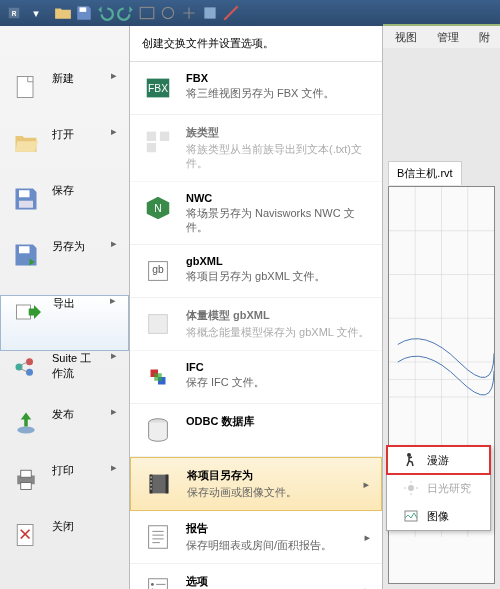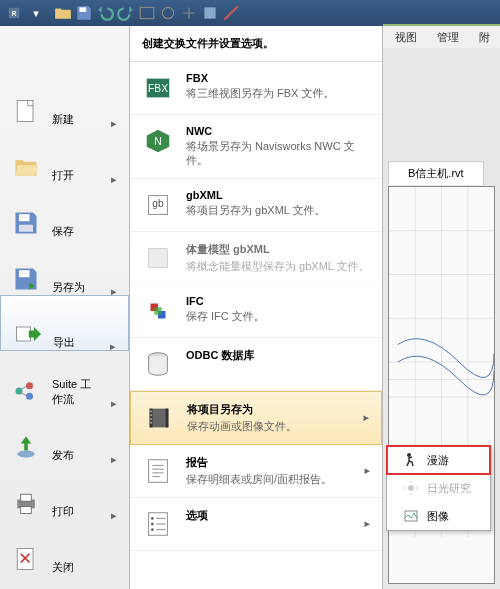--- a/index.html
+++ b/index.html
@@ -4,40 +4,40 @@
 <style>
 *{margin:0;padding:0;box-sizing:border-box;font-family:"Microsoft YaHei","Segoe UI",sans-serif;font-size:11px}
 body{width:500px;height:589px;overflow:hidden;background:#fff;position:relative}
 .titlebar{height:26px;background:linear-gradient(#3a5f8a,#2d4a6e);display:flex;align-items:center;padding:0 4px;gap:2px}
 .tb-btn{width:20px;height:20px;display:flex;align-items:center;justify-content:center;color:#fff;cursor:pointer}
 .tb-icon{width:14px;height:14px;fill:#cde}
 .qat{display:flex;align-items:center;gap:3px;padding:0 6px}
 .qat-btn{width:18px;height:18px;display:flex;align-items:center;justify-content:center}
 .workspace{display:flex;height:563px}
 .app-menu{width:130px;background:linear-gradient(#f5f5f5,#ececec);border-right:1px solid #bbb;display:flex;flex-direction:column;padding-top:45px}
-.menu-item{height:56px;display:flex;align-items:flex-end;padding:0 10px;gap:10px;cursor:pointer;position:relative}
+.menu-item{height:56px;display:flex;align-items:flex-start;padding:0 10px;gap:10px;cursor:pointer;position:relative}
 .menu-item.active{background:linear-gradient(#fff,#e8f0f8);border:1px solid #a0b8d0}
 .mi-icon{width:32px;height:32px;display:flex;align-items:center;justify-content:center;flex-shrink:0}
 .mi-icon svg{width:28px;height:28px}
 .mi-label{flex:1;text-align:left}
 .mi-arrow{width:8px;height:8px;display:flex;align-items:center;color:#666}
 .submenu{width:253px;background:#fff;border-right:1px solid #bbb;display:flex;flex-direction:column}
-.submenu-header{padding:10px 12px;font-weight:bold;border-bottom:1px solid #ddd}
+.submenu-header{padding:10px 12px;font-weight:normal;border-bottom:1px solid #ddd}
 .sub-item{display:flex;align-items:flex-start;padding:10px 12px;gap:12px;cursor:pointer;border-bottom:1px solid #f0f0f0}
 .sub-item.hover{background:linear-gradient(#fdf3d9,#fce8b8);border:1px solid #e5c365}
 .sub-item.disabled{opacity:.55}
 .si-icon{width:32px;height:32px;flex-shrink:0;display:flex;align-items:center;justify-content:center}
 .si-icon svg{width:30px;height:30px}
 .si-text{flex:1}
 .si-title{font-weight:bold;margin-bottom:2px}
 .si-desc{color:#666;line-height:1.3}
 .si-arrow{align-self:center;color:#666}
 .canvas-area{flex:1;position:relative;background:#e8e8e8;overflow:hidden}
 .ribbon-tabs{position:absolute;top:0;right:0;height:22px;display:flex;gap:20px;padding:4px 10px;color:#333;background:#f0f0f0;width:100%;justify-content:flex-end}
-.filename-tab{position:absolute;top:135px;left:5px;padding:4px 19px;background:#fff;border:1px solid #ccc;border-bottom:none}
+.filename-tab{position:absolute;top:135px;left:5px;padding:4px 8px;background:#fff;border:1px solid #ccc;border-bottom:none}
 .drawing{position:absolute;top:160px;left:5px;right:5px;bottom:5px;border:1px solid #888;background:#fafafa}
 .grid{position:absolute;inset:0}
 .grid line{stroke:#ccc;stroke-width:.5}
 .flyout{position:absolute;top:445px;left:386px;width:105px;background:#fff;border:1px solid #aaa;box-shadow:2px 2px 4px rgba(0,0,0,.2)}
 .flyout-item{display:flex;align-items:center;padding:6px 16px;gap:8px;cursor:pointer}
 .flyout-item.hl{outline:2px solid #d33;outline-offset:-1px}
 .flyout-item.disabled{color:#aaa}
 .fi-icon{width:16px;height:16px;display:flex;align-items:center;justify-content:center}
 .green-bar{position:absolute;top:24px;left:383px;right:0;height:40px;background:linear-gradient(#9ab876,#7fa055)}
 </style>
@@ -208,20 +208,33 @@
     <div class="sub-item">
         <div class="si-icon">
           <svg viewBox="0 0 32 32">
             <rect x="4" y="6" width="24" height="20" fill="#2a7a5a"></rect>
             <text x="16" y="20" text-anchor="middle" fill="#fff" font-size="8">FBX</text>
           </svg>
         </div>
         <div class="si-text">
           <div class="si-title">FBX</div>
           <div class="si-desc">将三维视图另存为 FBX 文件。</div>
+        </div>
+      </div>
+    <div class="sub-item disabled">
+        <div class="si-icon">
+          <svg viewBox="0 0 32 32">
+            <rect x="4" y="6" width="10" height="10" fill="#ccc"></rect>
+            <rect x="18" y="6" width="10" height="10" fill="#ccc"></rect>
+            <rect x="4" y="18" width="10" height="10" fill="#ccc"></rect>
+          </svg>
+        </div>
+        <div class="si-text">
+          <div class="si-title">族类型</div>
+          <div class="si-desc">将族类型从当前族导出到文本(.txt)文件。</div>
         </div>
       </div>
     <div class="sub-item">
         <div class="si-icon">
           <svg viewBox="0 0 32 32">
             <path fill="#3a8a4a" d="M16 4l12 6v12l-12 6-12-6V10z"></path>
             <text x="16" y="20" text-anchor="middle" fill="#fff" font-size="8">N</text>
           </svg>
         </div>
         <div class="si-text">

